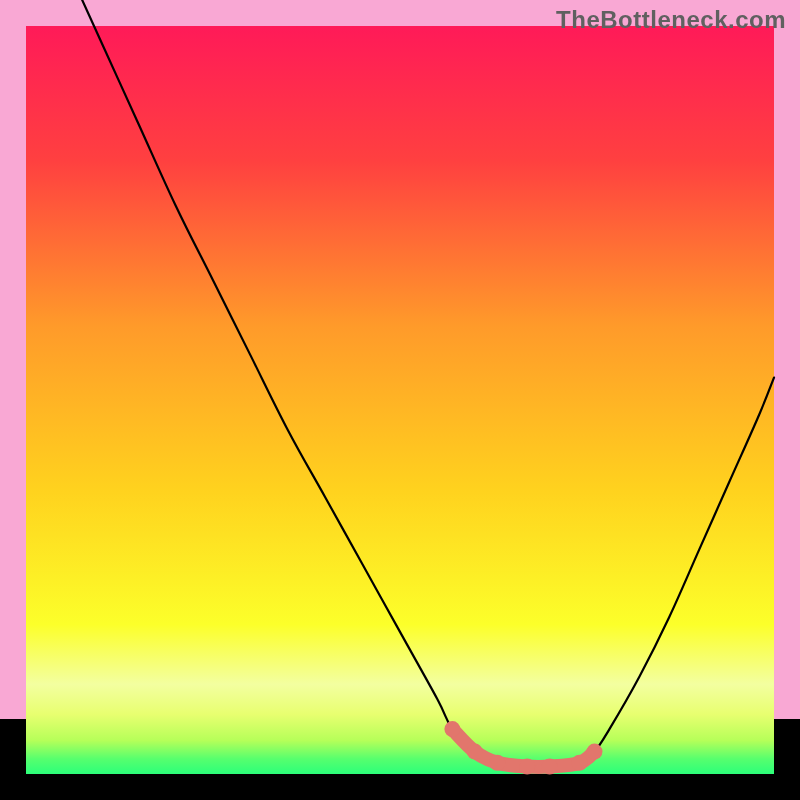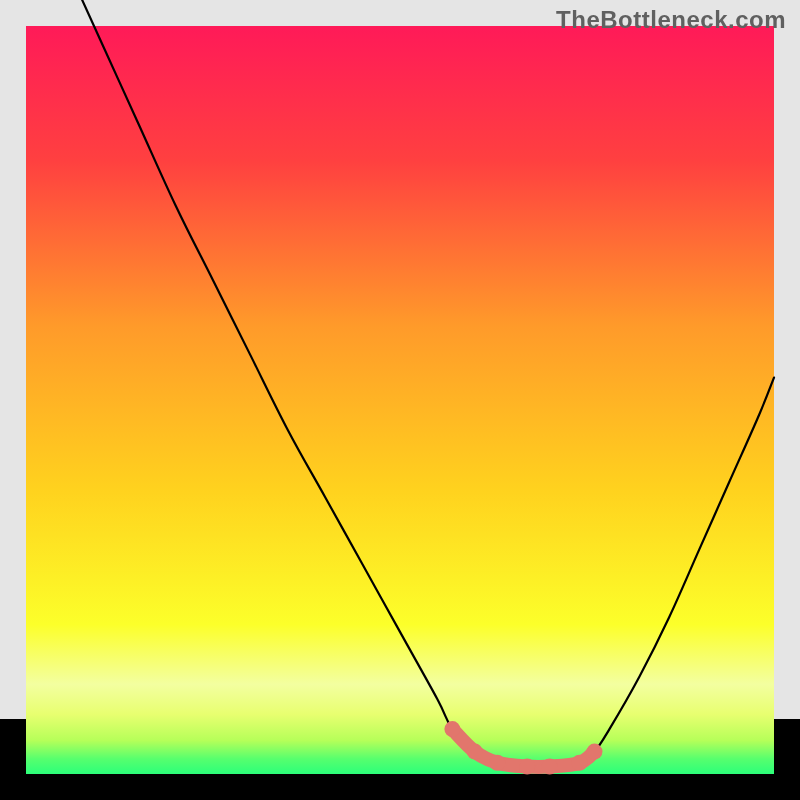--- a/index.html
+++ b/index.html
@@ -7,21 +7,21 @@
     padding: 0;
     width: 800px;
     height: 800px;
     background: #000;
     overflow: hidden;
   }
   .stage {
     position: relative;
     width: 800px;
     height: 719px;
-    background: #e5e5e5;
+    background: #f9a8d4;
   }
   svg {
     position: absolute;
     left: 0;
     top: 0;
   }
   .watermark {
     position: absolute;
     top: 6px;
     right: 14px;

